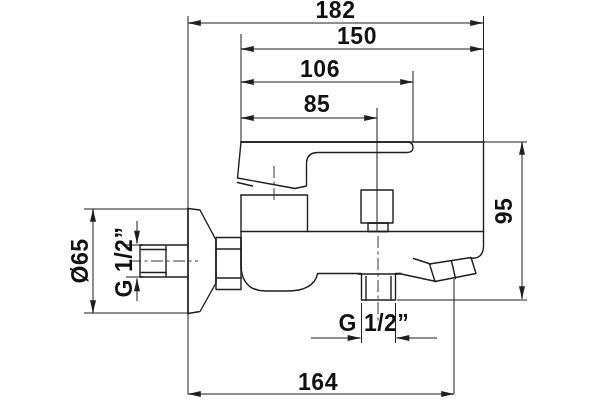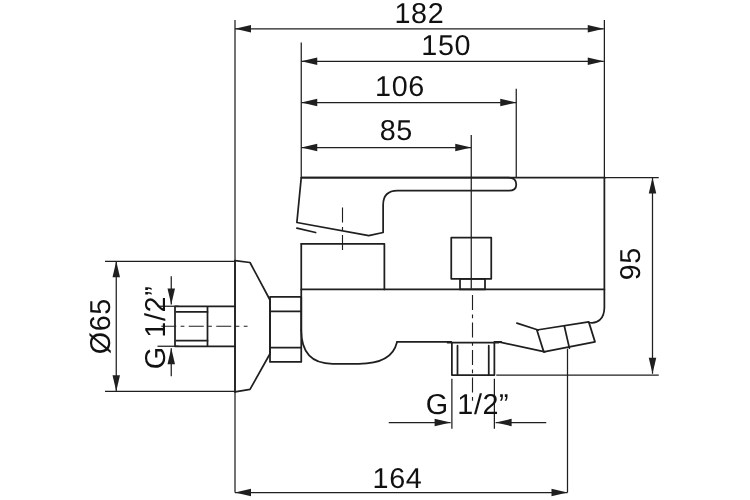--- a/index.html
+++ b/index.html
@@ -1,17 +1,17 @@
 <!DOCTYPE html>
 <html style="--line: #1f1f1f; --text: #111111; --bg: #ffffff;"><head>
 <meta charset="utf-8">
 <style>
   :root { --line:#1f1f1f; --text:#111111; --bg:#ffffff; }
   html,body { margin:0; padding:0; background:var(--bg); }
-  .page { width:600px; height:400px; background:var(--bg); overflow:hidden; }
+  .page { width:600px; height:400px; background:var(--bg); overflow:hidden;font-weight:bold; }
   .drawing { color:var(--line); display:block; }
   .outline { stroke:currentColor; stroke-width:1.4; fill:none;
              stroke-linecap:round; stroke-linejoin:round; }
   .thin    { stroke:currentColor; stroke-width:1;   fill:none; }
   .dim     { stroke:currentColor; stroke-width:1;   fill:none; }
   .center  { stroke:currentColor; stroke-width:0.9; fill:none;
              stroke-dasharray:12 3.5 3 3.5; }
   .lbl { font-family:"Liberation Sans","DejaVu Sans",sans-serif;
          font-size:23px; letter-spacing:0.5px; fill:var(--text); }
   .arrfill { fill:currentColor; }

